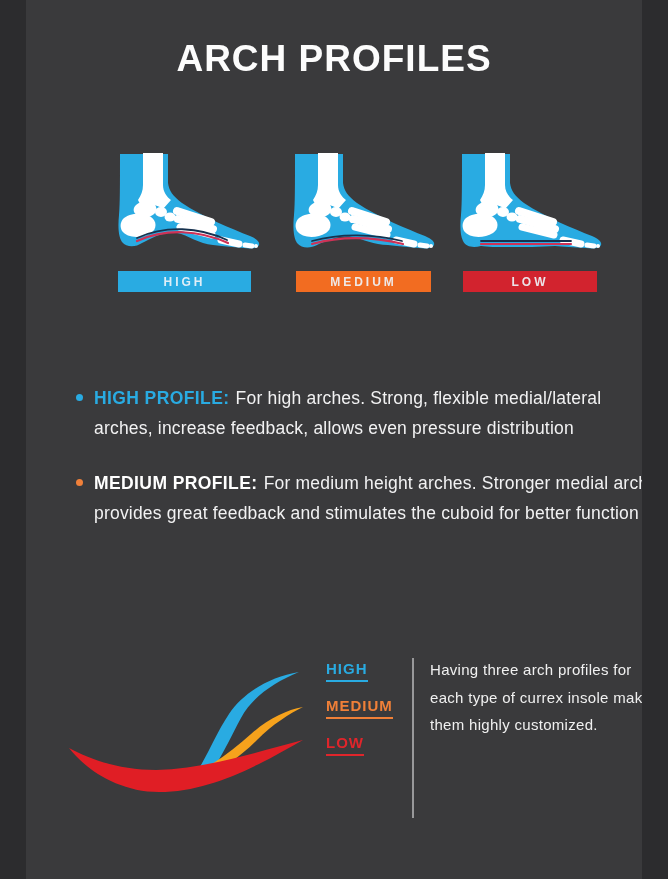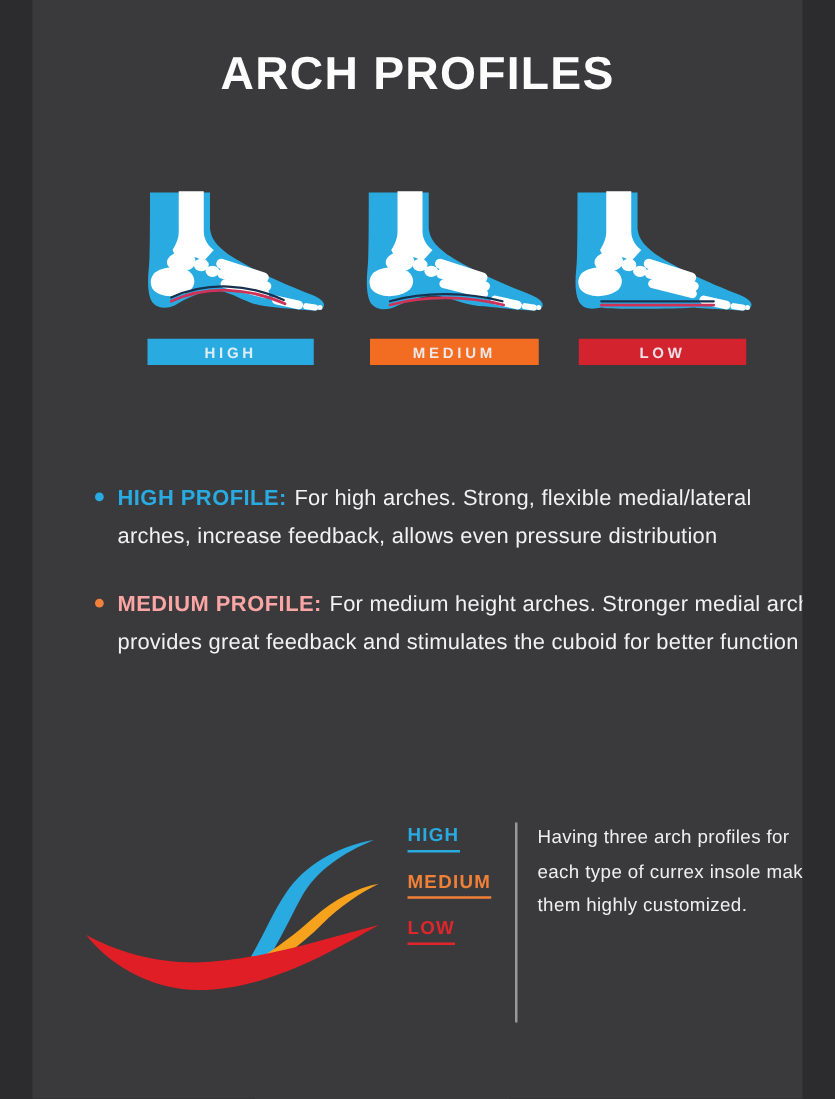--- a/index.html
+++ b/index.html
@@ -105,21 +105,21 @@
   <div class="bar b2" style="background: rgb(242, 108, 33);">MEDIUM</div>
   <div class="bar b3" style="background: rgb(210, 35, 46);">LOW</div>
 
   <div class="bullets">
     <div class="bullet">
       <span class="dot" style="background: rgb(41, 171, 226);"></span>
       <p class="btext"><span class="lead" style="color: rgb(41, 171, 226);">HIGH PROFILE:</span><span>For high arches. Strong, flexible medial/lateral arches, increase feedback, allows even pressure distribution</span></p>
     </div>
     <div class="bullet">
       <span class="dot" style="background: rgb(240, 128, 58);"></span>
-      <p class="btext"><span class="lead" style="color: #fca5a5;">MEDIUM PROFILE:</span><span>For medium height arches. Stronger medial arch, provides great feedback and stimulates the cuboid for better function</span></p>
+      <p class="btext"><span class="lead" style="color: #ffffff;">MEDIUM PROFILE:</span><span>For medium height arches. Stronger medial arch, provides great feedback and stimulates the cuboid for better function</span></p>
     </div>
   </div>
 
   <svg class="swoosh" viewBox="0 0 262 172">
     <path fill="var(--blue)" d="M 130 134 C 147 114 154 90 170 66 C 184 45 210 29 240 24 C 216 34 194 48 182 70 C 168 96 160 116 142 137 Z"></path>
     <path fill="var(--swooshOrange)" d="M 120 134 C 147 122 172 104 192 86 C 209 71 227 62 244 59 C 230 66 214 76 198 92 C 177 113 150 130 124 140 Z"></path>
     <path fill="var(--swooshRed)" d="M 10 100 C 32 112 62 122 97 122 C 147 121 197 104 244 92 C 202 116 152 144 100 144 C 60 144 27 122 10 100 Z"></path>
   </svg>
 
   <ul class="legend">

